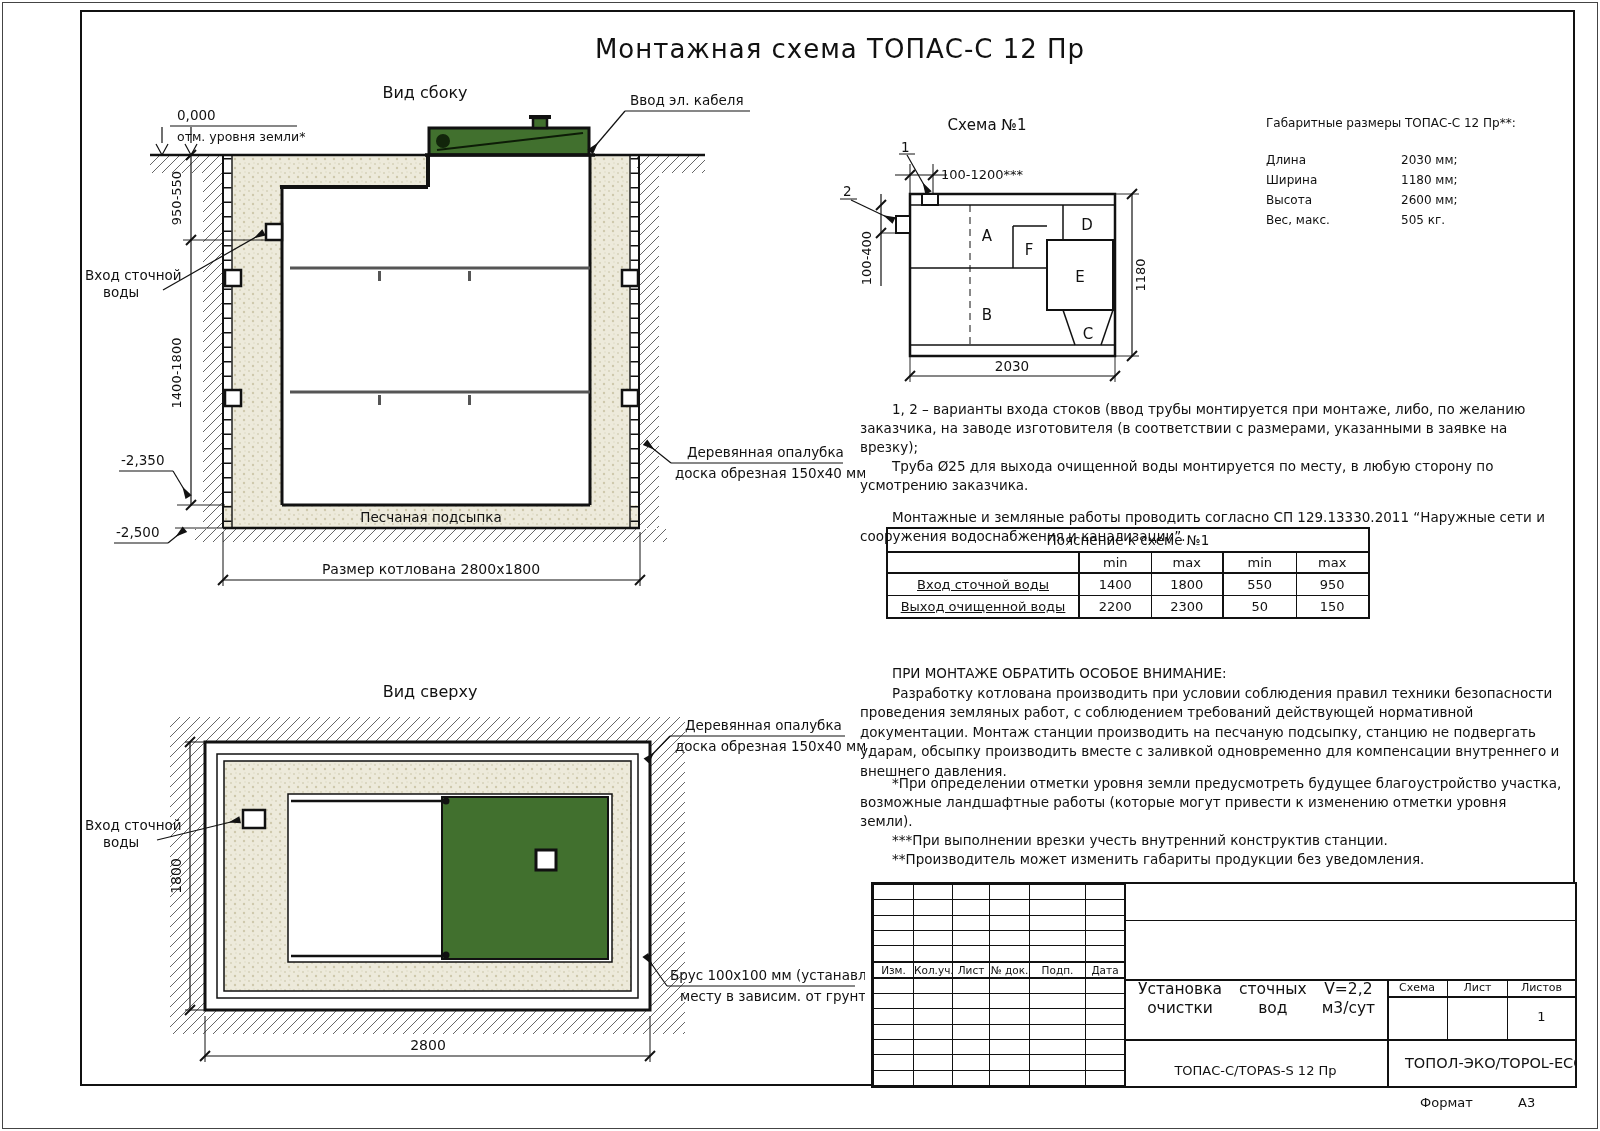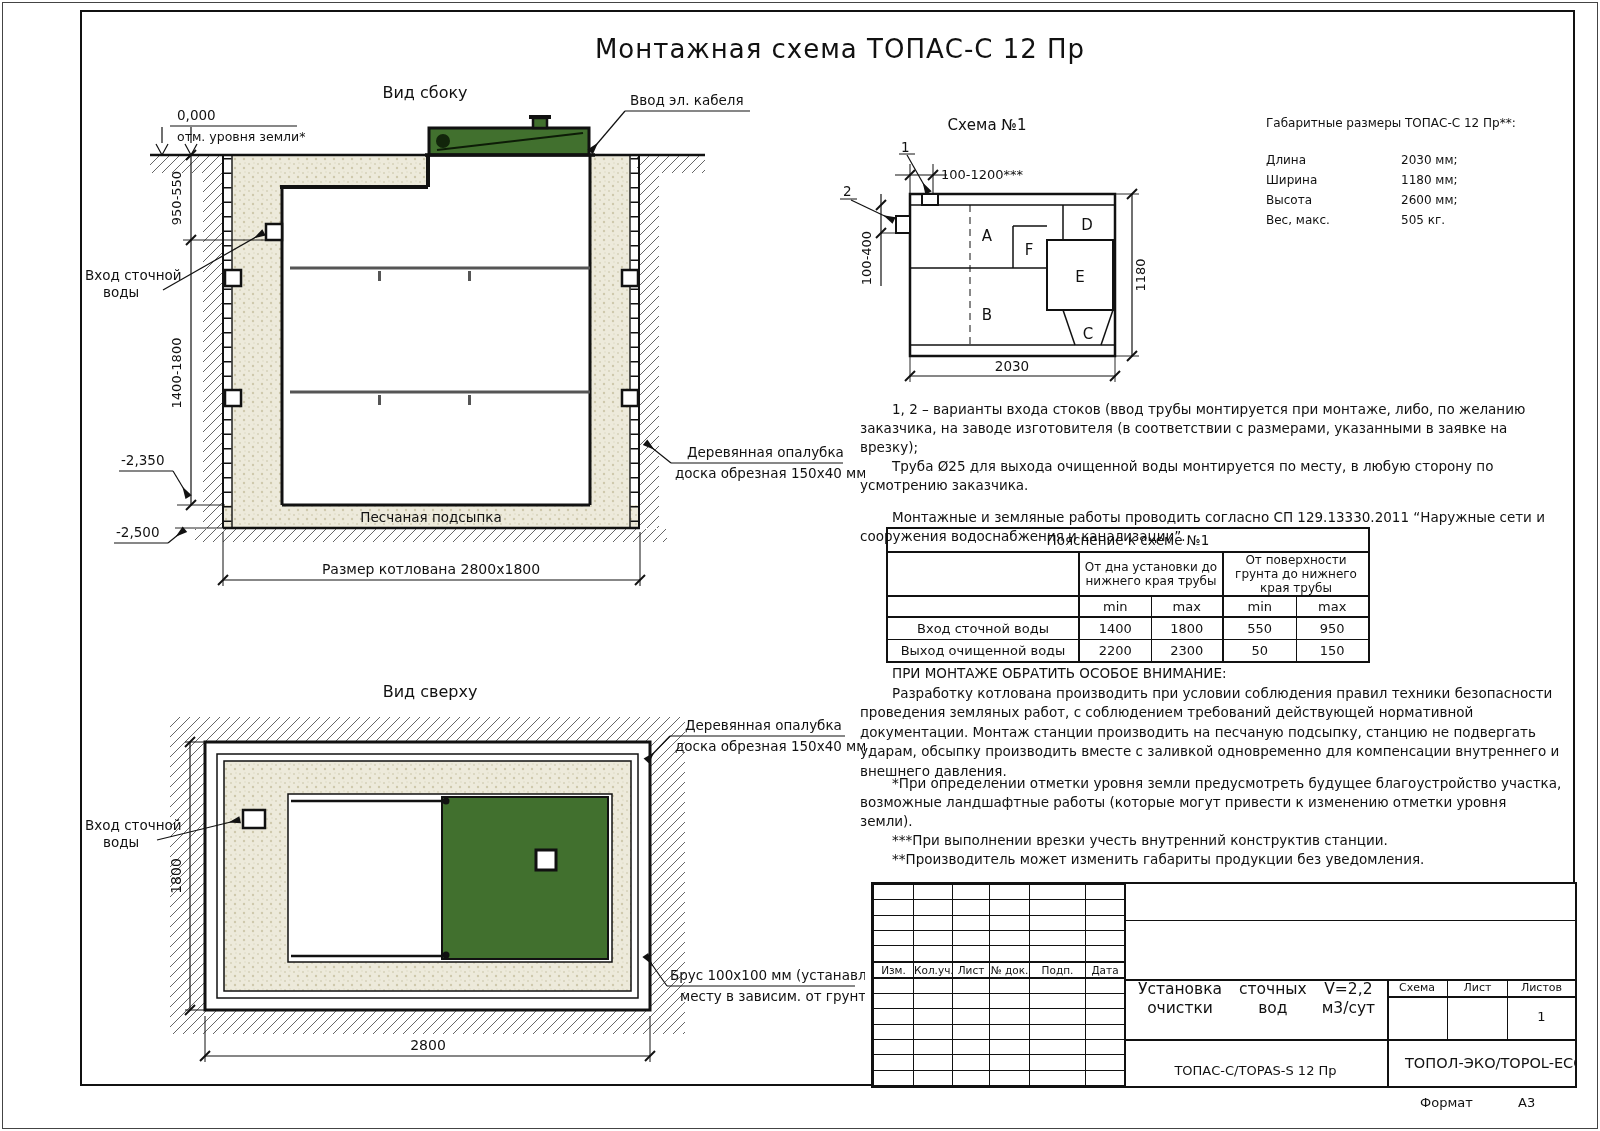--- a/index.html
+++ b/index.html
@@ -22,21 +22,21 @@
   .notes{left:860px;top:400px;width:702px;font-size:13.5px;line-height:19px;}
   .notes p{margin:0;text-indent:32px;}
   .notes p.gap{margin-top:13px;}
   .exp-table{left:860px;top:527px;}
   table.exp{border-collapse:collapse;table-layout:fixed;}
   table.exp td{border:1px solid #111;text-align:center;font-size:13px;padding:0 2px;vertical-align:middle;}
   table.exp .t{font-size:13.5px;border-bottom:2px solid #111;height:22px;}
   table.exp .grp{font-size:12px;line-height:14px;height:40px;border-bottom:2px solid #111;}
   table.exp .mm{height:19px;border-bottom:2px solid #111;}
   table.exp .dr{height:21px;}
-  table.exp .c1{border-right:2px solid #111;}
+  table.exp .c1{border-right:2px solid #111;text-decoration:underline;}
   table.exp .gsep{border-left:2px solid #111;}
   table.exp{border:2px solid #111;margin-left:26px;}
   .attention{left:860px;top:664px;width:702px;font-size:13.5px;line-height:19.5px;}
   .attention div{text-indent:32px;}
   .footnotes{left:860px;top:774px;width:702px;font-size:13.5px;line-height:19px;}
   .footnotes div{text-indent:32px;}
   .consumption{margin-top:15px;}
   .consumption span{text-decoration:underline;}
   
   .stamp{left:871px;top:882px;width:706px;height:206px;border:2px solid #111;box-sizing:border-box;background:#fff;}
@@ -397,25 +397,20 @@
         <col style="width:72px">
         <col style="width:72px">
         <col style="width:73px">
         <col style="width:73px">
       </colgroup>
     <tbody>
         <tr>
           <td class="t" colspan="5">Пояснение к схеме №1</td>
         </tr>
     <tr>
-      <td class="grp c1"></td>
-      <td class="grp" colspan="2">От дна установки до нижнего края трубы</td>
-      <td class="grp gsep" colspan="2">От поверхности грунта до нижнего края трубы</td>
-    </tr>
-    <tr>
       <td class="mm c1"></td>
       <td class="mm">min</td>
       <td class="mm">max</td>
       <td class="mm gsep">min</td>
       <td class="mm">max</td>
     </tr>
     <tr>
       <td class="dr c1">Вход сточной воды</td>
       <td class="dr">1400</td>
       <td class="dr">1800</td>

